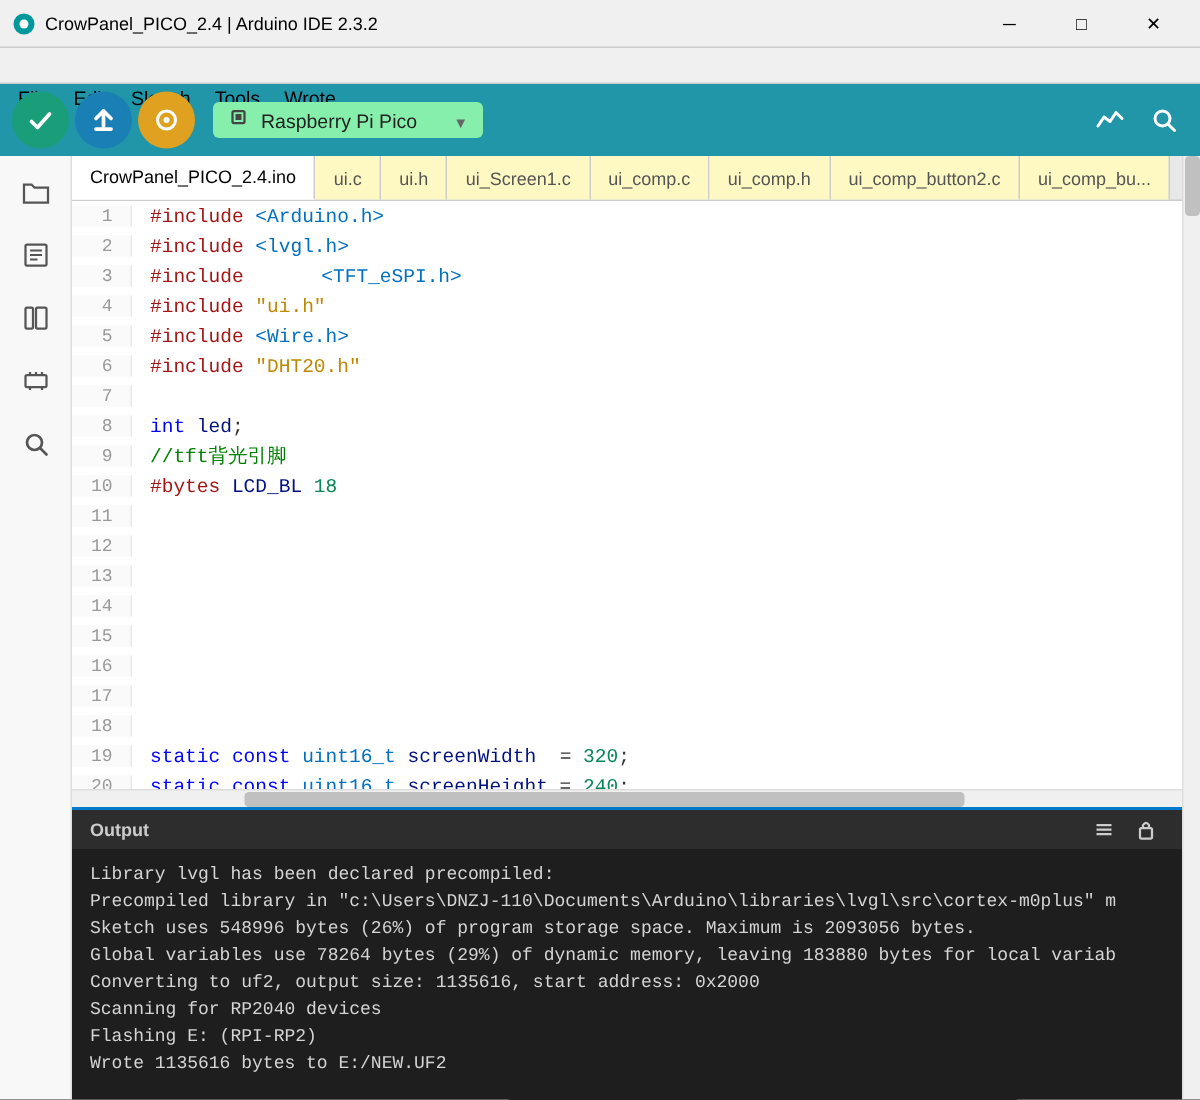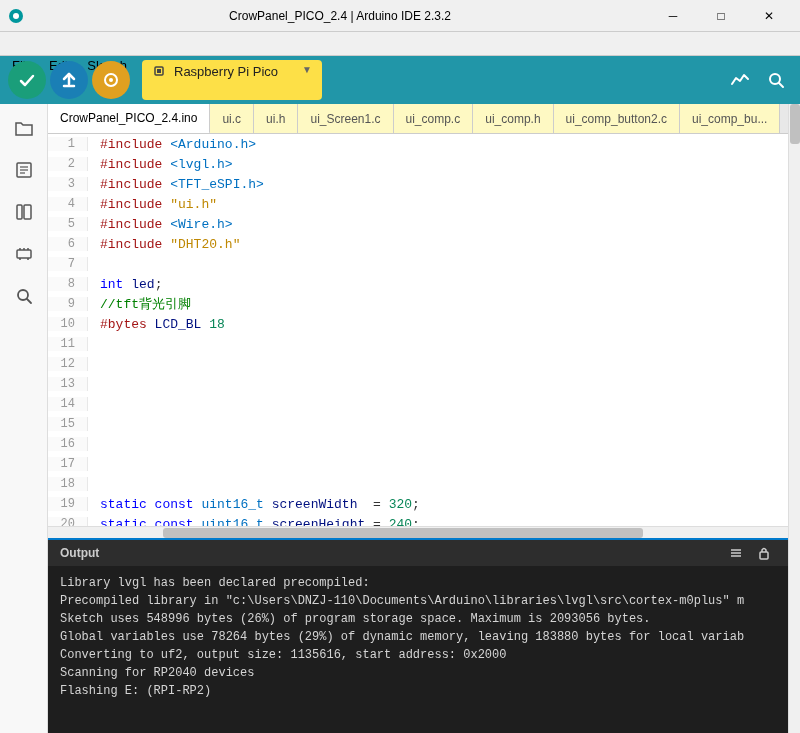--- a/index.html
+++ b/index.html
@@ -9,21 +9,21 @@
     .title-bar {
       background: #f0f0f0;
       height: 32px;
       display: flex;
       align-items: center;
       padding: 0 8px;
       border-bottom: 1px solid #ccc;
       user-select: none;
     }
     .title-bar-icon { width: 16px; height: 16px; margin-right: 6px; }
-    .title-bar-text { font-size: 12px; color: #000; flex: 1; text-align: center; }
+    .title-bar-text { font-size: 12px; color: #000; flex: 1; }
     .title-bar-controls { display: flex; gap: 2px; }
     .title-bar-btn {
       width: 46px; height: 32px;
       display: flex; align-items: center; justify-content: center;
       font-size: 12px; cursor: pointer; background: transparent;
       border: none;
     }
 
     
     .menu-bar {
@@ -56,28 +56,28 @@
       border-radius: 50%;
       border: none;
       display: flex; align-items: center; justify-content: center;
       cursor: pointer;
       font-size: 18px;
     }
     .toolbar-btn.verify { background: #1a9e7a; color: white; }
     .toolbar-btn.upload { background: #1a7fb5; color: white; }
     .toolbar-btn.debugger { background: #e0a020; color: white; }
     .board-selector {
-      display: flex; align-items: flex-start;
-      background: #fde047;
+      display: flex; align-items: flex-end;
+      background: #86efac;
       border-radius: 4px;
       padding: 4px 10px;
       gap: 8px;
       cursor: pointer;
       margin-left: 8px;
-      height: 40px;
+      height: 24px;
       min-width: 180px;
     }
     .board-selector-icon { font-size: 14px; color: #444; }
     .board-selector-text { font-size: 13px; color: #222; flex: 1; }
     .board-selector-arrow { font-size: 10px; color: #666; }
     .toolbar-spacer { flex: 1; }
     .toolbar-right { display: flex; gap: 4px; align-items: center; }
     .toolbar-icon-btn {
       width: 32px; height: 32px;
       background: transparent; border: none;
@@ -385,21 +385,21 @@
     <div class="code-line">
           <div class="line-number">1</div>
           <div class="line-content"><span style="color: rgb(163, 21, 21);">#include </span><span style="color: rgb(0, 112, 193);">&lt;Arduino.h&gt;</span></div>
         </div>
         <div class="code-line">
           <div class="line-number">2</div>
           <div class="line-content"><span style="color: rgb(163, 21, 21);">#include </span><span style="color: rgb(0, 112, 193);">&lt;lvgl.h&gt;</span></div>
         </div>
         <div class="code-line">
           <div class="line-number">3</div>
-          <div class="line-content"><span style="color: rgb(163, 21, 21);">#include </span><span style="color: rgb(0, 112, 193);">&lt;TFT_eSPI.h&gt;</span></div>
+          <div class="line-content"><span style="color: rgb(163, 21, 21);">#include </span><span style="color: rgb(0, 112, 193); margin-left: 44px;">&lt;TFT_eSPI.h&gt;</span></div>
         </div>
         <div class="code-line">
           <div class="line-number">4</div>
           <div class="line-content"><span style="color: rgb(163, 21, 21);">#include </span><span style="color: rgb(191, 136, 3);">"ui.h"</span></div>
         </div>
         <div class="code-line">
           <div class="line-number">5</div>
           <div class="line-content"><span style="color: rgb(163, 21, 21);">#include </span><span style="color: rgb(0, 112, 193);">&lt;Wire.h&gt;</span></div>
         </div>
         <div class="code-line">
@@ -488,20 +488,21 @@
         </div>
       </div>
       <div class="output-content" id="output-content">
       <div>Library lvgl has been declared precompiled:</div>
           <div>Precompiled library in "c:\Users\DNZJ-110\Documents\Arduino\libraries\lvgl\src\cortex-m0plus" m</div>
           <div>Sketch uses 548996 bytes (26%) of program storage space. Maximum is 2093056 bytes.</div>
           <div>Global variables use 78264 bytes (29%) of dynamic memory, leaving 183880 bytes for local variab</div>
           <div>Converting to uf2, output size: 1135616, start address: 0x2000</div>
           <div>Scanning for RP2040 devices</div>
           <div>Flashing E: (RPI-RP2)</div>
+          <div>Wrote 1135616 bytes to E:/NEW.UF2</div>
         </div>
     </div>
   </div>
 
   <div class="vscrollbar">
     <div class="vscrollbar-thumb"></div>
   </div>
 </div>
 
 </body></html>

